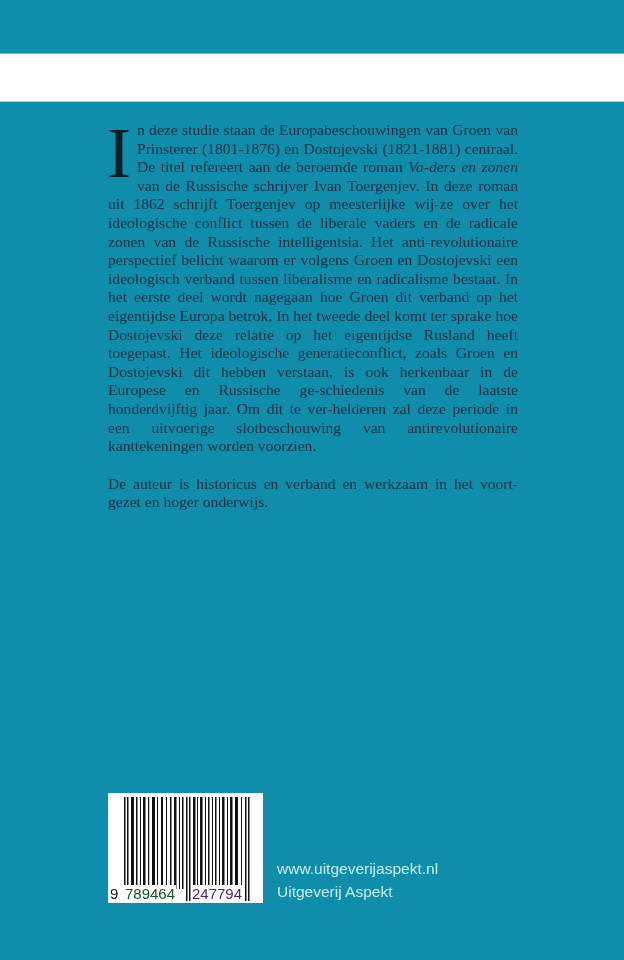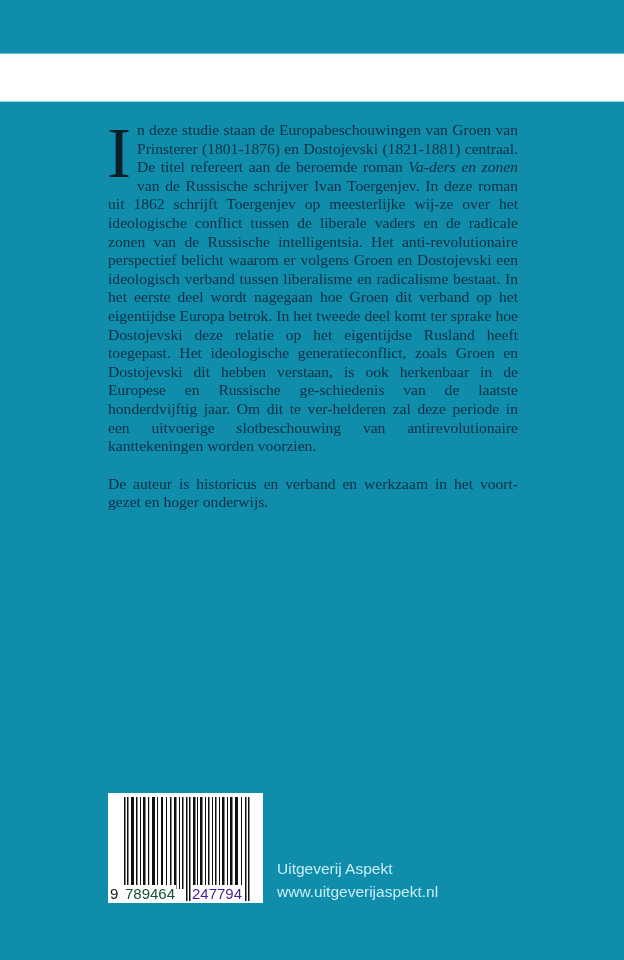--- a/index.html
+++ b/index.html
@@ -156,17 +156,17 @@
         <rect x="137" y="4" width="1.5" height="104"></rect>
         <rect x="140" y="4" width="1.5" height="104"></rect>
       </g>
     </svg>
     <span class="digit-lead">9</span>
     <span class="digit-group1">789464</span>
     <span class="digit-group2">247794</span>
   </div>
 
   <div class="publisher">
+    <div>www.uitgeverijaspekt.nl</div>
     <div>Uitgeverij Aspekt</div>
-    <div>www.uitgeverijaspekt.nl</div>
   </div>
 
 </div>
 
 </body></html>

